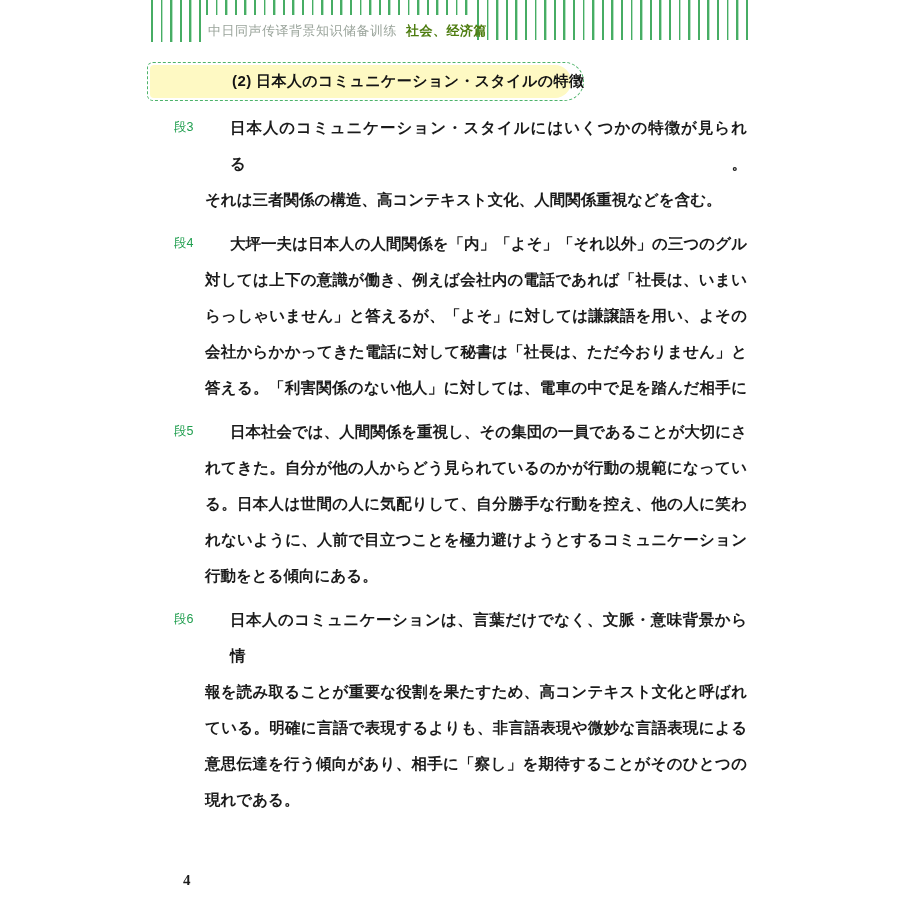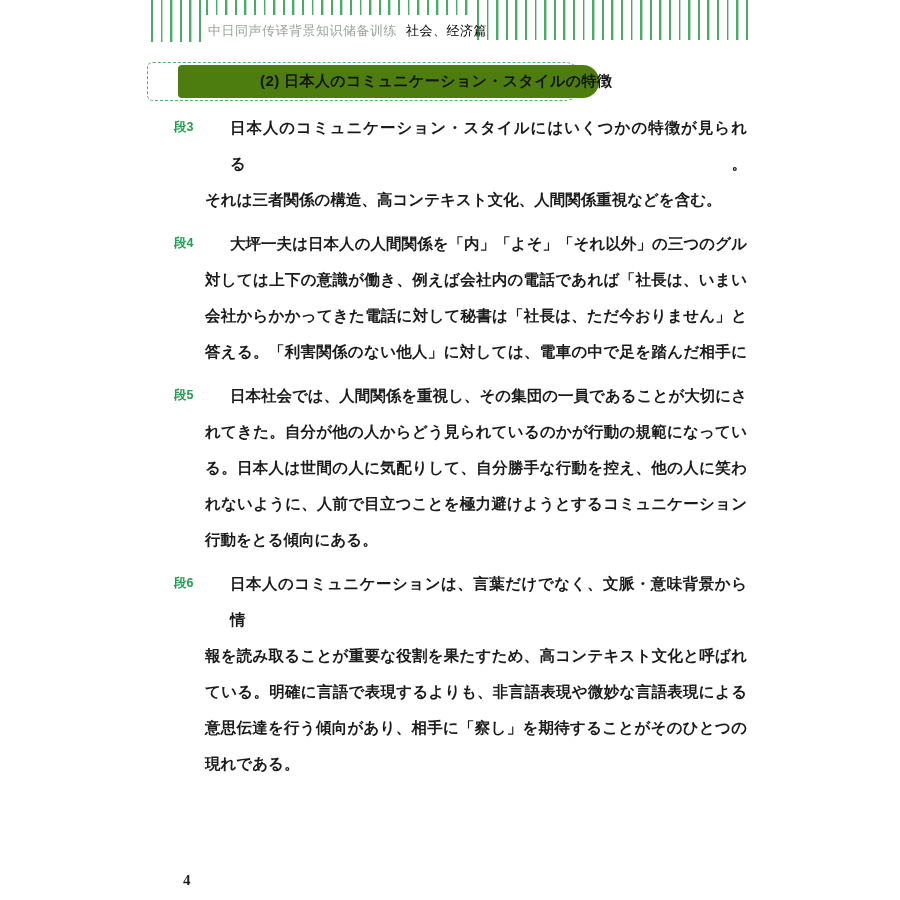--- a/index.html
+++ b/index.html
@@ -24,51 +24,51 @@
   .stripes-right { left:477px; width:273px; height:40px; }
 
   
   .running-head {
     position:absolute; left:208px; top:21px; height:20px;
     display:flex; align-items:center; gap:9px;
     font-family:"Liberation Sans","DejaVu Sans",sans-serif;
     font-size:13px; white-space:nowrap;
   }
   .running-head .series { color:#9aa49b; letter-spacing:.5px; }
-  .running-head .volume { color:#000000; font-weight:normal; letter-spacing:.5px; }
+  .running-head .volume { color:#4d7c0f; font-weight:bold; letter-spacing:.5px; }
 
   
   .sec-box {
     position:absolute; left:147px; top:62px; width:437px; height:39px;
     box-sizing:border-box;
     border:1.6px dashed #4db36a;
     border-radius:6px 20px 20px 6px;
     padding:2px 12px 2px 2px;
     background:#ffffff;
   }
   .sec-fill {
     width:100%; height:100%;
-    background:#4d7c0f;
+    background:#fef9c3;
     border-radius:4px 16px 16px 4px;
-    display:flex; align-items:center;margin-left:28px;
+    display:flex; align-items:center;
   }
   .sec-text {
     margin-left:82px;
     font-family:"Liberation Sans","DejaVu Sans",sans-serif;
     font-weight:bold; font-size:15px; color:#141414;
     letter-spacing:.4px; white-space:nowrap;
   }
 
   
   .content { position:absolute; left:205px; top:110px; width:542px; }
   .para { position:relative; margin:0 0 8px 0; }
   .plabel {
     position:absolute; left:-31px; top:9px;
     font-family:"Liberation Sans","DejaVu Sans",sans-serif;
-    font-weight:bold; font-size:12.5px; color:#1f9e4e;
+    font-weight:normal; font-size:12.5px; color:#1f9e4e;
     white-space:nowrap;
   }
   .line {
     line-height:36px; font-size:15.5px;
     text-align:justify; text-justify:inter-character;
     text-align-last:justify;
     font-weight:bold;
   }
   .line.first { padding-left:25px; }
   .line.last  { text-align-last:left; }
@@ -106,20 +106,21 @@
     <div class="para">
       <span class="plabel">段3</span>
       <div class="line first">日本人のコミュニケーション・スタイルにはいくつかの特徴が見られる。</div>
       <div class="line last">それは三者関係の構造、高コンテキスト文化、人間関係重視などを含む。</div>
     </div>
 
     <div class="para">
       <span class="plabel">段4</span>
       <div class="line first">大坪一夫は日本人の人間関係を「内」「よそ」「それ以外」の三つのグル</div>
       <div class="line">対しては上下の意識が働き、例えば会社内の電話であれば「社長は、いまい</div>
+      <div class="line">らっしゃいません」と答えるが、「よそ」に対しては謙譲語を用い、よその</div>
       <div class="line">会社からかかってきた電話に対して秘書は「社長は、ただ今おりません」と</div>
       <div class="line">答える。「利害関係のない他人」に対しては、電車の中で足を踏んだ相手に</div>
     </div>
 
     <div class="para">
       <span class="plabel">段5</span>
       <div class="line first">日本社会では、人間関係を重視し、その集団の一員であることが大切にさ</div>
       <div class="line">れてきた。自分が他の人からどう見られているのかが行動の規範になってい</div>
       <div class="line">る。日本人は世間の人に気配りして、自分勝手な行動を控え、他の人に笑わ</div>
       <div class="line">れないように、人前で目立つことを極力避けようとするコミュニケーション</div>

